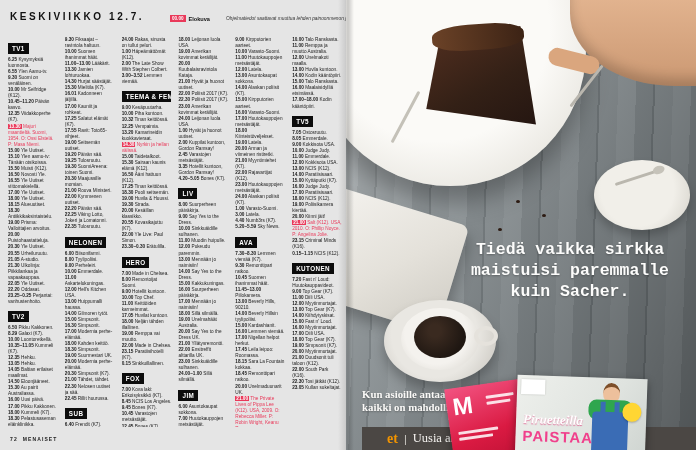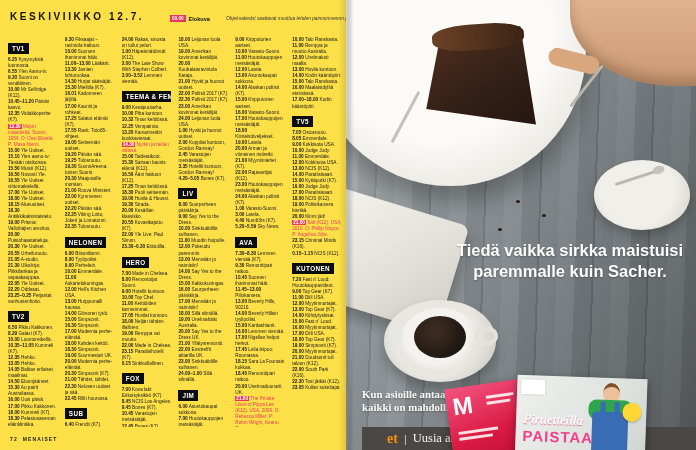--- a/index.html
+++ b/index.html
@@ -1,16 +1,16 @@
 <!DOCTYPE html>
 <html style="--accent: #e9395a; --logo: #f29400;"><head>
 <meta charset="utf-8">
 <style>
   html,body{margin:0;padding:0;background:#777;}
-  .spread{position:relative;width:696px;height:450px;background:#fde047;overflow:hidden;
+  .spread{position:relative;width:696px;height:450px;background:#e5e5e5;overflow:hidden;
           font-family:"Liberation Sans",sans-serif;}
   
   .date-head{position:absolute;left:10px;top:11px;font-size:10px;font-weight:bold;
              letter-spacing:2.6px;color:#111;}
   .legend{position:absolute;left:170px;top:15px;display:flex;align-items:center;gap:3px;}
   .legend-time{background:var(--accent);color:#fff;font-size:4.6px;font-weight:bold;padding:1px 2px;}
   .legend-label{font-size:5.6px;font-weight:bold;color:#111;}
   .print-note{position:absolute;left:226px;top:16px;font-size:4.8px;font-style:italic;color:#333;}
   .columns{position:absolute;left:8px;top:37px;width:334px;height:390px;display:grid;
            grid-template-columns:repeat(6,1fr);column-gap:7px;overflow:hidden;}
@@ -64,21 +64,21 @@
   .cup-handle{position:absolute;left:128px;top:326px;width:16px;height:12px;border-radius:50%;
       border:4px solid #e5e2dc;}
   .side-plate{position:absolute;left:248px;top:160px;width:96px;height:70px;border-radius:50%;
       background:radial-gradient(circle at 45% 42%,#f1efe9 55%,#d2cfc7 100%);
       box-shadow:0 6px 10px rgba(0,0,0,.22);}
   .spoon{position:absolute;left:268px;top:176px;width:46px;height:3px;background:#bab7ae;
       transform:rotate(-18deg);border-radius:2px;}
   .spoon:after{content:"";position:absolute;right:-6px;top:-3px;width:12px;height:8px;
       border-radius:50%;background:#c6c3ba;}
   .quote{position:absolute;left:102px;top:240px;width:244px;text-align:center;
-      font-family:Liberation Sans, sans-serif;font-weight:bold;font-size:16.5px;line-height:1.26;
+      font-family:Liberation Mono, monospace;font-weight:bold;font-size:16.5px;line-height:1.26;
       color:#fcfcfb;text-shadow:0 1px 2px rgba(0,0,0,.28);}
   .tagline{position:absolute;left:16px;top:388px;font-family:"Liberation Serif",serif;
       font-weight:bold;font-size:10.8px;line-height:1.25;color:#fbfaf8;
       text-shadow:0 1px 2px rgba(0,0,0,.3);}
   .adbar{position:absolute;left:16px;bottom:0;width:334px;height:23px;background:#4b4744;
       display:flex;align-items:center;z-index:4;}
   .adbar .logo{font-family:"Liberation Serif",serif;font-weight:bold;font-size:14px;
       color:var(--logo);margin-left:25px;line-height:1;}
   .adbar .divider{color:#cfccc7;font-size:11px;margin:0 6px;font-weight:300;}
   .adbar .campaign{font-family:"Liberation Serif",serif;font-size:12.5px;color:#f4f2ef;}

